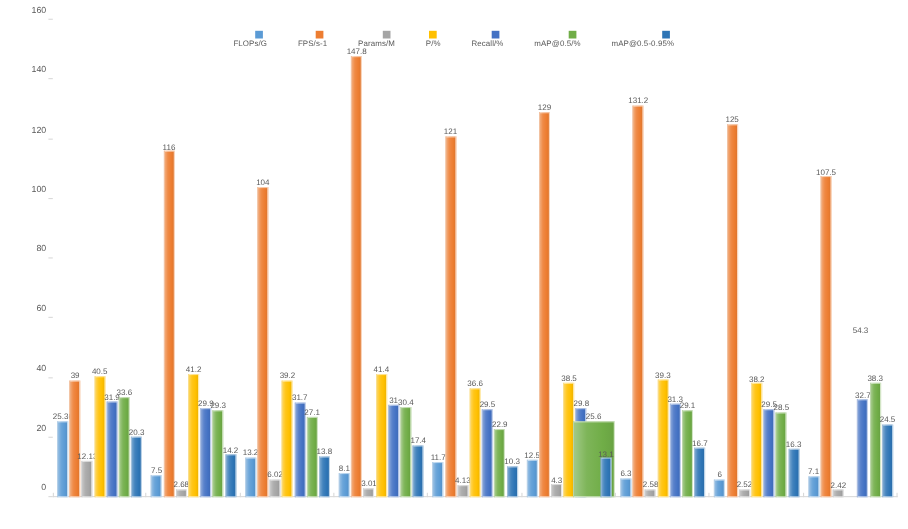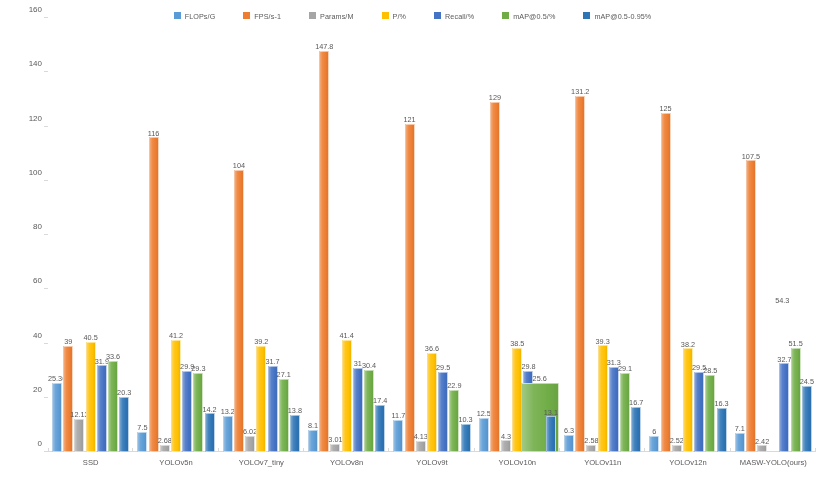--- a/index.html
+++ b/index.html
@@ -26,23 +26,24 @@
     top: 12px;
     left: 0;
     width: 825px;
     display: flex;
     justify-content: center;
     align-items: center;
     gap: 0px;
   }
   .legend-item {
     display: flex;
-    align-items: flex-start;
-    margin: 0 14px;
+    align-items: flex-end;
+    margin: 16px 14px;
     white-space: nowrap;
+    flex-direction: column;
   }
   .legend-swatch {
     width: 7px;
     height: 7px;
     margin-right: 4px;
     display: inline-block;
     flex: none;
   }
   .legend-label {
     font-size: 7.2px;
@@ -536,38 +537,27 @@
               <div class="bar-label">54.3</div>
             </div>
           </div>
           <div class="bar-wrap">
             <div class="bar" style="height: 20.4375%; background: linear-gradient(to right, rgb(132, 162, 216) 0%, rgb(87, 128, 202) 32%, rgb(68, 114, 196) 72%, rgb(64, 107, 184) 100%);">
               <div class="bar-label">32.7</div>
             </div>
           </div>
           <div class="bar-wrap">
             <div class="bar" style="height: 23.9375%; background: linear-gradient(to right, rgb(161, 201, 134) 0%, rgb(126, 181, 89) 32%, rgb(112, 173, 71) 72%, rgb(105, 163, 67) 100%);">
-              <div class="bar-label">51.5</div>
+              <div class="bar-label">38.3</div>
             </div>
           </div>
           <div class="bar-wrap">
             <div class="bar" style="height: 15.3125%; background: linear-gradient(to right, rgb(117, 164, 207) 0%, rgb(67, 131, 189) 32%, rgb(46, 117, 182) 72%, rgb(43, 110, 171) 100%);">
               <div class="bar-label">24.5</div>
             </div>
           </div>
           <div class="group-sep" style="right: 0px;"></div>
         </div>
       </div>
   </div>
 
-  <div class="cats" id="cats">
-      <div class="cat">SSD</div>
-      <div class="cat">YOLOv5n</div>
-      <div class="cat">YOLOv7_tiny</div>
-      <div class="cat">YOLOv8n</div>
-      <div class="cat">YOLOv9t</div>
-      <div class="cat">YOLOv10n</div>
-      <div class="cat">YOLOv11n</div>
-      <div class="cat">YOLOv12n</div>
-      <div class="cat">MASW-YOLO(ours)</div>
-    </div>
 
 </div>
 
 </body></html>

